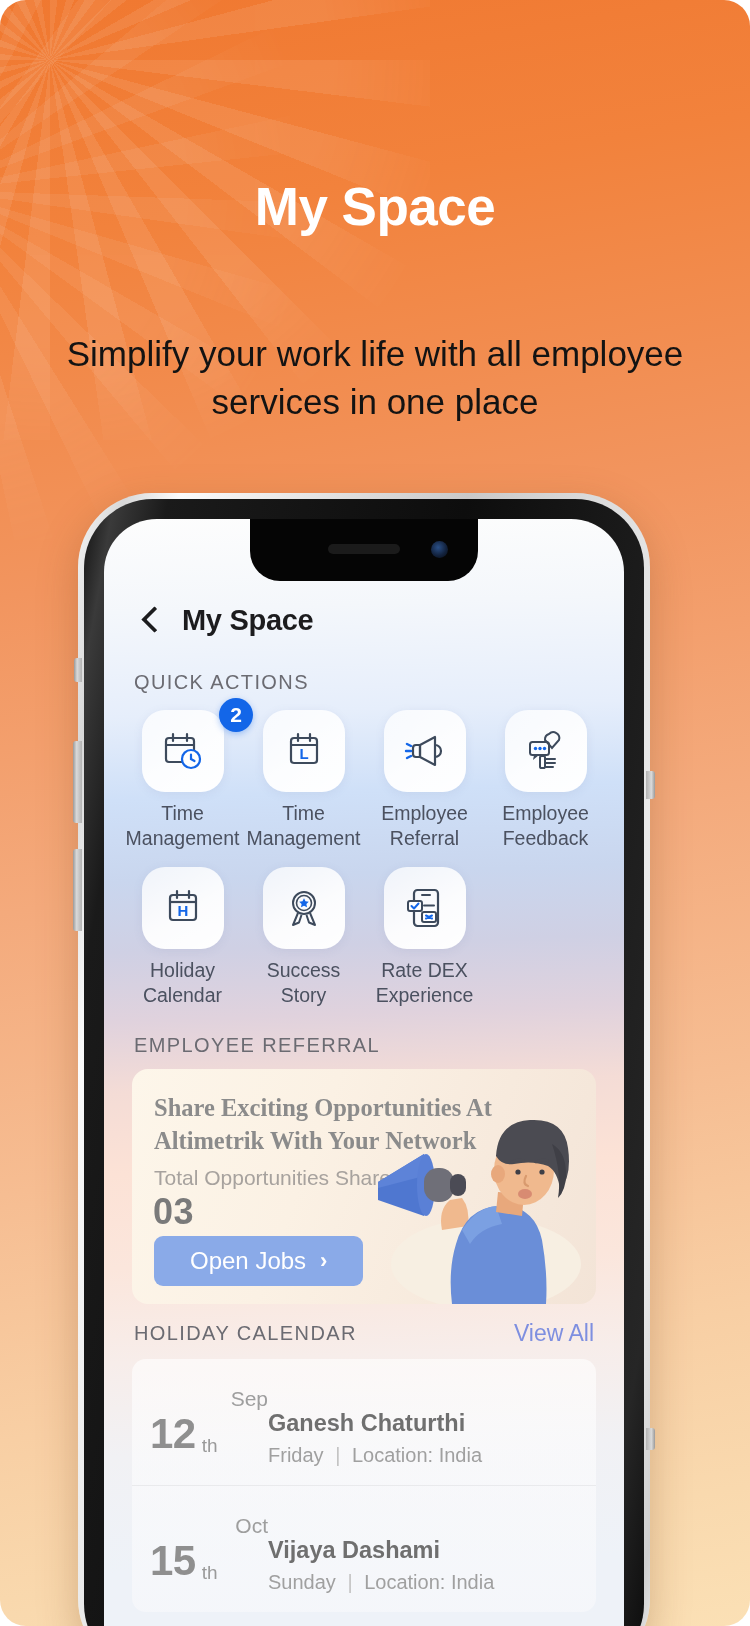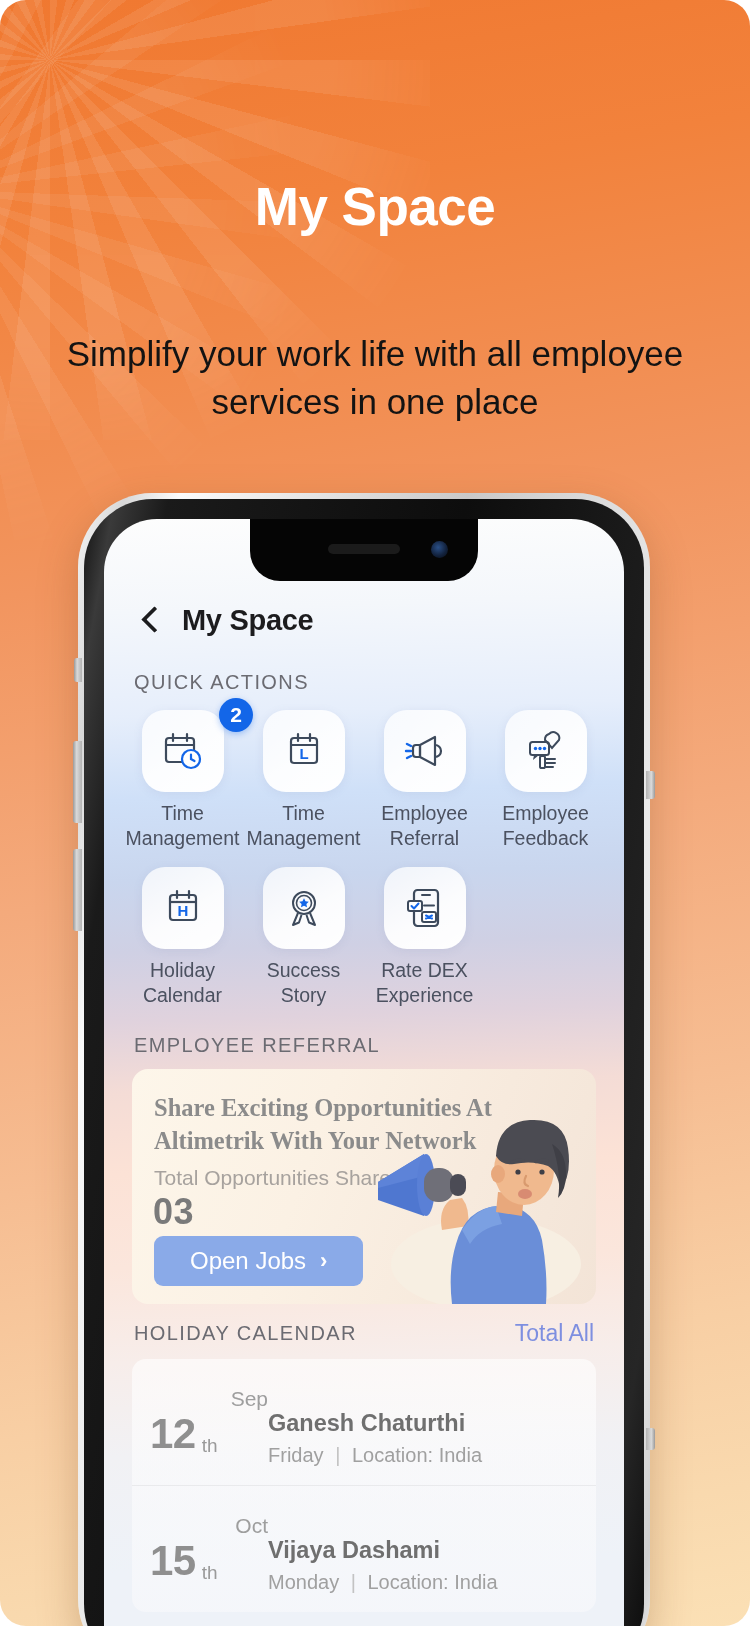--- a/index.html
+++ b/index.html
@@ -390,21 +390,21 @@
               <path d="M170 58 q6 -4 12 -1" stroke="#4b4b52" stroke-width="2.5" fill="none" stroke-linecap="round"></path>
               <circle cx="152" cy="68" r="2.6" fill="#3f3f46"></circle>
               <circle cx="176" cy="68" r="2.6" fill="#3f3f46"></circle>
               <path d="M160 72 q-4 8 2 10" stroke="#d89a6e" stroke-width="2.2" fill="none" stroke-linecap="round"></path>
               <ellipse cx="159" cy="90" rx="7" ry="5" fill="#d88b72"></ellipse>
             </svg>
           </div>
 
           <div class="sec-row">
             <div class="sec-label">HOLIDAY CALENDAR</div>
-            <div class="viewall">Total All</div>
+            <div class="viewall">View All</div>
           </div>
 
           <div class="hol-card">
             <div class="hol-row">
               <div class="hol-date">
                 <div class="hol-mon">Sep</div>
                 <div class="hol-daywrap">
                   <span class="hol-day">12</span>
                   <span class="hol-ord">th</span>
                 </div>
@@ -423,21 +423,21 @@
               <div class="hol-date">
                 <div class="hol-mon">Oct</div>
                 <div class="hol-daywrap">
                   <span class="hol-day">15</span>
                   <span class="hol-ord">th</span>
                 </div>
               </div>
               <div>
                 <div class="hol-name">Vijaya Dashami</div>
                 <div class="hol-meta">
-                  <span>Monday</span>
+                  <span>Sunday</span>
                   <span class="sep">|</span>
                   <span>Location: India</span>
                 </div>
               </div>
             </div>
           </div>
 
         </div>
       </div>
     </div>

